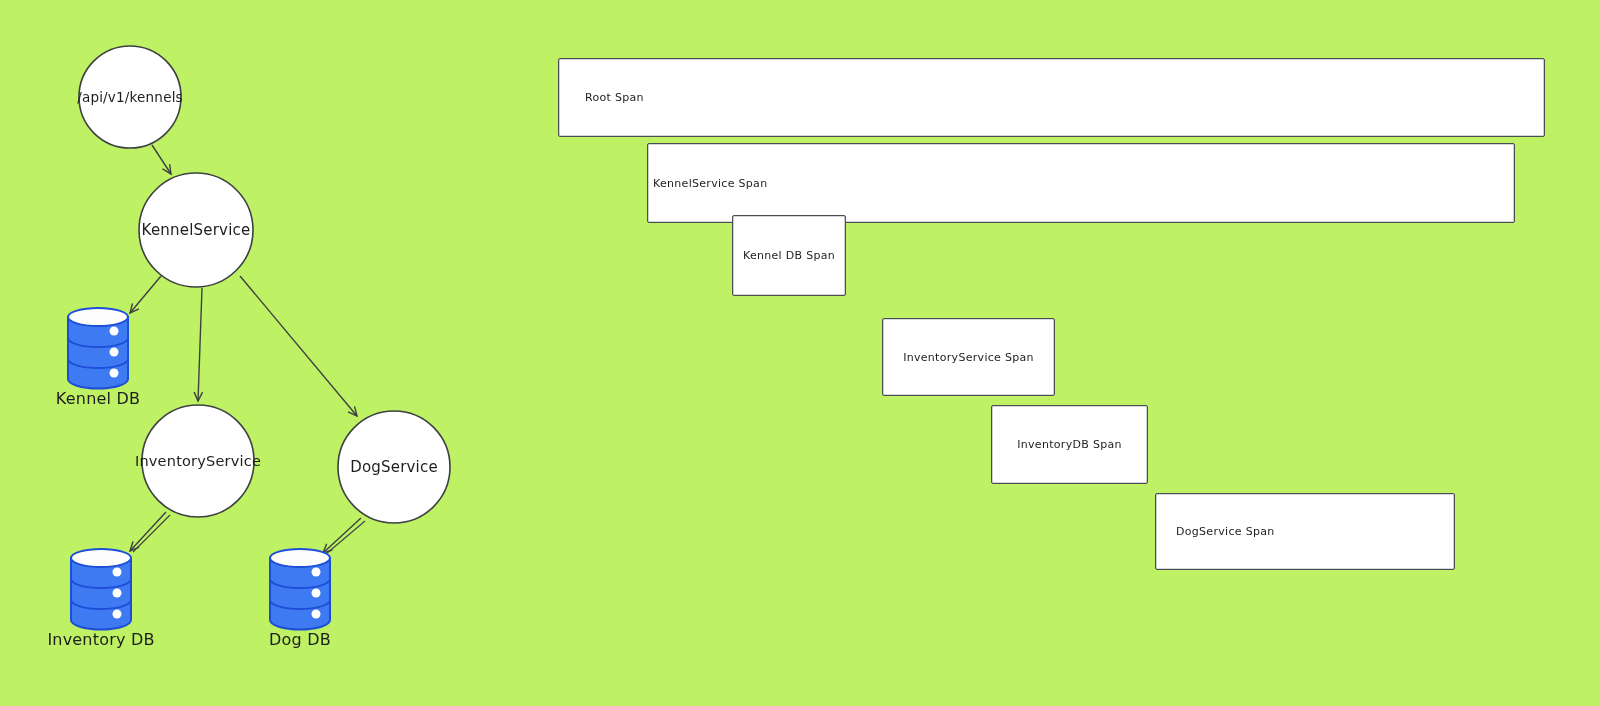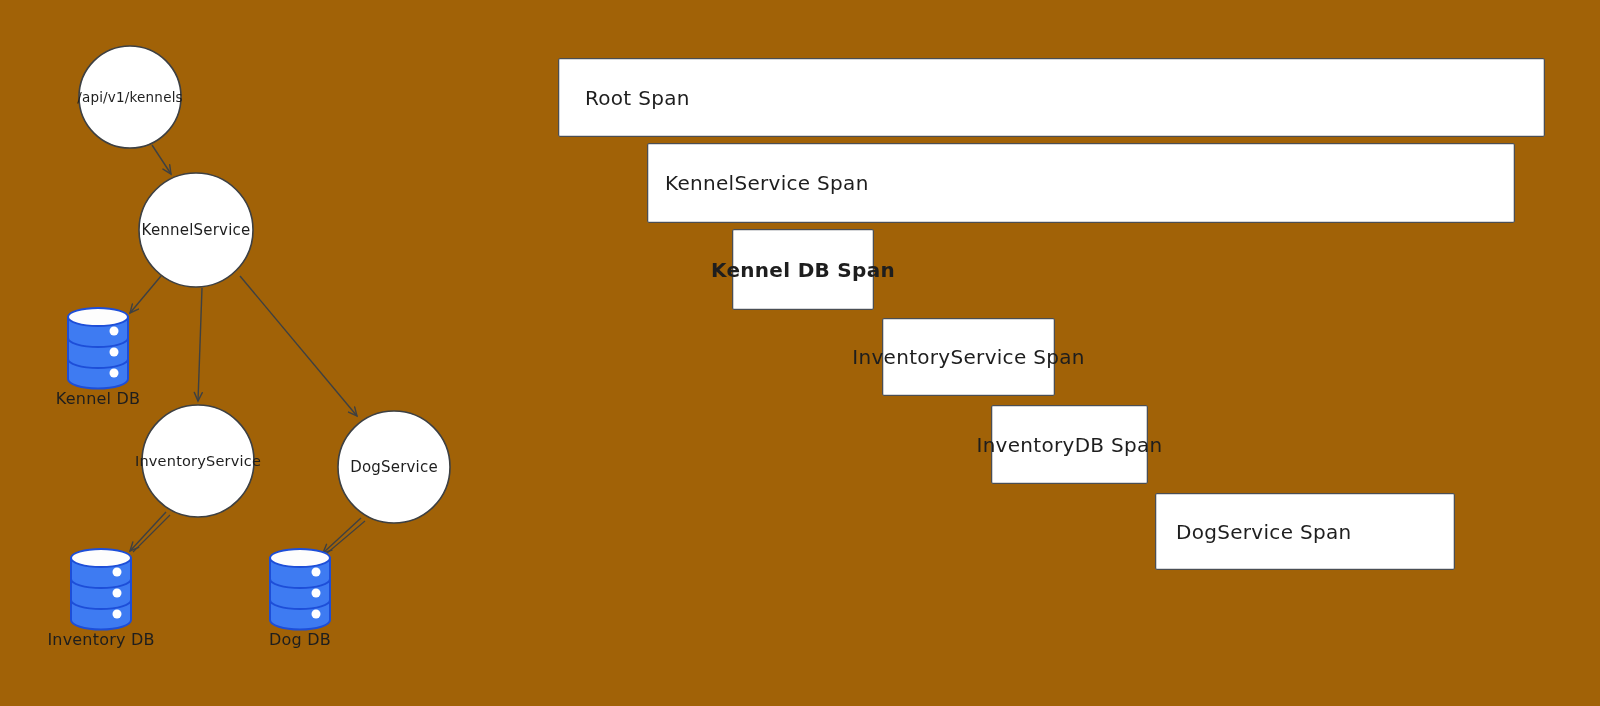--- a/index.html
+++ b/index.html
@@ -1,20 +1,20 @@
 <!DOCTYPE html>
 <html><head>
 <meta charset="utf-8">
 <style>
   html, body { margin: 0; padding: 0; background: #ffffff; }
   .canvas {
     position: relative;
     width: 1600px;
     height: 706px;
-    background: #a16207;
+    background: #bef264;
     overflow: hidden;
     font-family: "DejaVu Sans", "Liberation Sans", sans-serif;
     color: #1e1e1e;
   }
   .node-graph {
     position: absolute;
     left: 0; top: 0;
   }
   .graph-label {
     fill: #1e1e1e;
@@ -22,21 +22,21 @@
     letter-spacing: 0.2px;
   }
   .span-box {
     position: absolute;
     background: #ffffff;
     border: 1.7px solid #4a4e54;
     border-radius: 2px;
     box-shadow: inset 0 0 0 0.6px rgba(74,78,84,0.45);
     display: flex;
     align-items: center;
-    font-size: 20px;
+    font-size: 11px;
     letter-spacing: 0.3px;
     color: #1e1e1e;
     box-sizing: border-box;
     white-space: nowrap;
   }
   .align-left  { justify-content: flex-start; }
   .align-center{ justify-content: center; }
 </style>
 </head>
 <body>
@@ -119,25 +119,25 @@
       <circle cx="46" cy="44" r="4.5" fill="#ffffff"></circle>
       <circle cx="46" cy="65" r="4.5" fill="#ffffff"></circle>
       <text class="graph-label" x="30" y="96" font-size="16" text-anchor="middle">Dog DB</text>
     </g>
   </svg>
 
   <div class="span-box align-left" style="left:558px; top:58px; width:987px; height:79px; padding-left:26px;">
     <span>Root Span</span>
   </div>
 
-  <div class="span-box align-left" style="left:647px; top:143px; width:868px; height:80px; padding-left:17px;">
+  <div class="span-box align-left" style="left:647px; top:143px; width:868px; height:80px; padding-left:5px;">
     <span>KennelService Span</span>
   </div>
 
-  <div class="span-box align-center" style="left:732px; top:229px; width:142px; height:81px;font-weight:bold;">
+  <div class="span-box align-center" style="left:732px; top:215px; width:114px; height:81px;">
     <span>Kennel DB Span</span>
   </div>
 
   <div class="span-box align-center" style="left:882px; top:318px; width:173px; height:78px;">
     <span>InventoryService Span</span>
   </div>
 
   <div class="span-box align-center" style="left:991px; top:405px; width:157px; height:79px;">
     <span>InventoryDB Span</span>
   </div>

